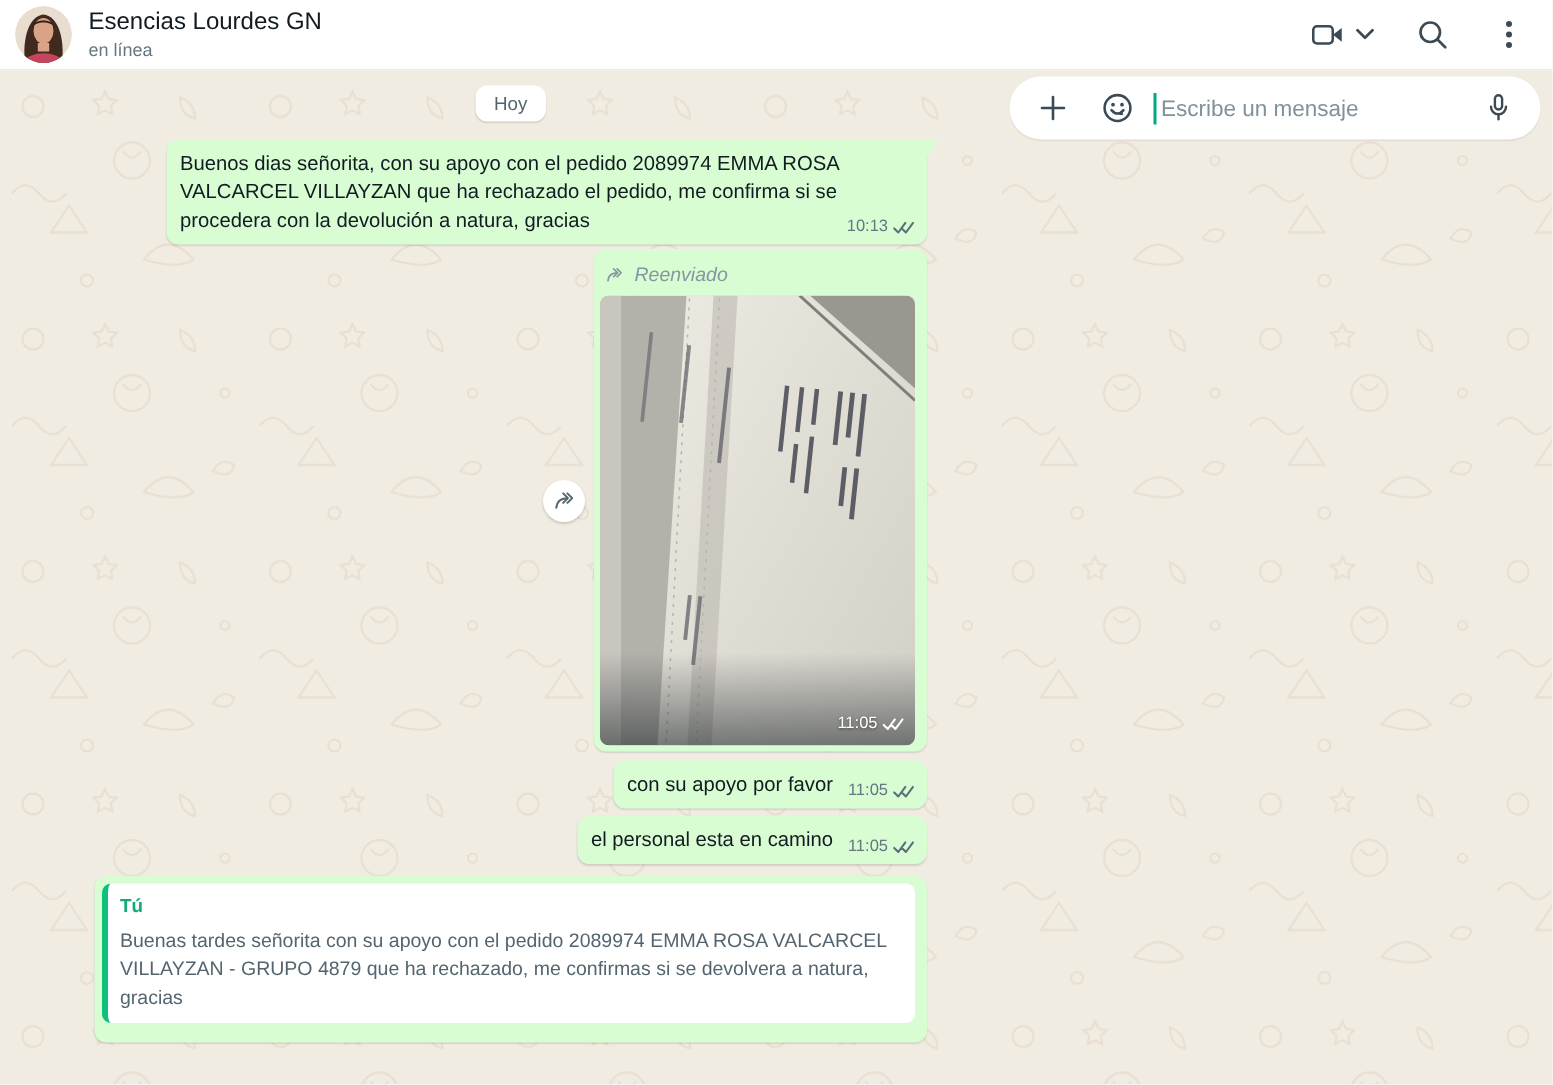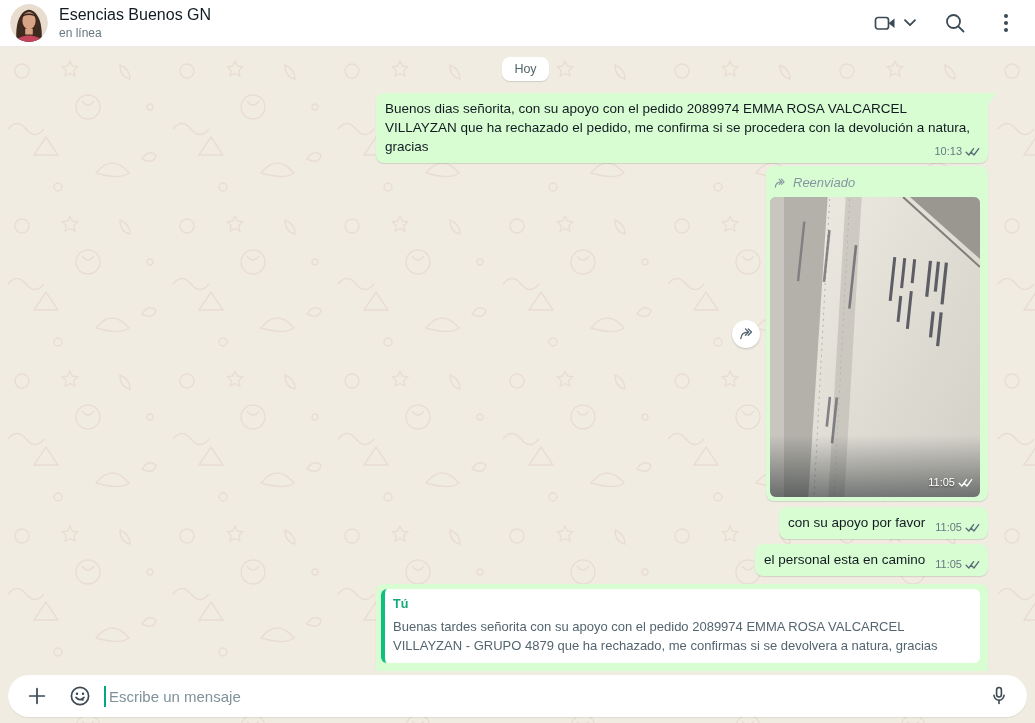--- a/index.html
+++ b/index.html
@@ -12,34 +12,34 @@
   .chat-header { height:47px; background:#ffffff; display:flex; align-items:center;
                  padding:0 17px 0 10px; gap:11px; border-bottom:1px solid #eceae6; flex:none; }
   .avatar { width:38px; height:38px; border-radius:50%; overflow:hidden; flex:none; cursor:pointer; }
   .head-texts { display:flex; flex-direction:column; justify-content:center; cursor:pointer; }
   .contact-name { font-size:16px; color:#111b21; line-height:20px; }
   .contact-status { font-size:12px; color:#667781; line-height:16px; }
   .header-actions { margin-left:auto; display:flex; align-items:center; gap:27px; color:#3b4a54; }
   .hbtn { display:flex; align-items:center; gap:7px; cursor:pointer; color:#3b4a54; }
 
   
-  .chat-area { flex:1; position:relative; background:#f1ece2; display:flex; flex-direction:column; overflow:hidden; }
+  .chat-area { flex:1; position:relative; background:#f1ece2; display:flex; flex-direction:row; overflow:hidden; }
   .wallpaper { position:absolute; inset:0; width:100%; height:100%; z-index:0; }
   .messages { position:relative; z-index:1; flex:1; display:flex; flex-direction:column;
               align-items:flex-end; padding:10px 47px 4px 63px; overflow:hidden; }
 
   .day-pill { align-self:center; background:#ffffff; color:#54656f; font-size:12.5px;
               padding:5px 12px; border-radius:8px; box-shadow:0 1px 1px rgba(11,20,26,.14);
               margin-bottom:12px; }
 
   .msg-row { position:relative; margin-bottom:3px; max-width:612px; }
   .bubble { position:relative; background:#d9fdd3; color:#111b21; border-radius:8px;
             padding:6px 8px 7px 9px; font-size:13.5px; line-height:19px;
             box-shadow:0 1px 1px rgba(11,20,26,.13); }
-  .bubble.tail { border-top-right-radius:0; }
+  .bubble.tail { border-top-right-radius:0;margin-left:48px; }
   .bubble .tail-shape { position:absolute; top:0; right:-8px; width:0; height:0;
             border-left:8px solid #d9fdd3; border-bottom:12px solid transparent; }
   .meta { display:inline-flex; align-items:center; gap:3px; font-size:11px; color:#667781;
           margin-left:10px; position:relative; top:5px; float:right; }
   .meta svg { display:block; }
 
   
   .img-row { margin-bottom:6px; }
   .img-bubble { padding:4px; width:222px; }
   .fwd-label { display:flex; align-items:center; gap:6px; color:#8696a0; font-size:13px;
@@ -87,21 +87,21 @@
       <svg viewBox="0 0 40 40" width="38" height="38">
         <circle cx="20" cy="20" r="20" fill="#e9ddd0"></circle>
         <path d="M7 40 C5 22 10 7 20 6 C30 7 35 22 33 40 Z" fill="#40291f"></path>
         <ellipse cx="20" cy="17.5" rx="7" ry="9" fill="#d9a486"></ellipse>
         <path d="M12 15 C12.5 8.5 27.5 8.5 28 15 C25.5 10.5 14.5 10.5 12 15 Z" fill="#32211a"></path>
         <path d="M5 41 C8 30.5 32 30.5 35 41 Z" fill="#c4455c"></path>
         <path d="M16 26 h8 v6 h-8 z" fill="#d9a486"></path>
       </svg>
     </div>
     <div class="head-texts">
-      <div class="contact-name">Esencias Buenos GN</div>
+      <div class="contact-name">Esencias Lourdes GN</div>
       <div class="contact-status">en línea</div>
     </div>
     <div class="header-actions">
       <div class="hbtn">
         <svg width="24" height="24" viewBox="0 0 24 24">
           <rect x="2.5" y="6.5" width="13" height="11.5" rx="2.5" fill="none" stroke="currentColor" stroke-width="1.7"></rect>
           <path d="M21.5 7.6 v9.3 L15.6 12.2 Z" fill="currentColor"></path>
         </svg>
         <svg width="12" height="8" viewBox="0 0 12 8">
           <path d="M1 1.2 L6 6.2 L11 1.2" fill="none" stroke="currentColor" stroke-width="1.8" stroke-linecap="round" stroke-linejoin="round"></path>

